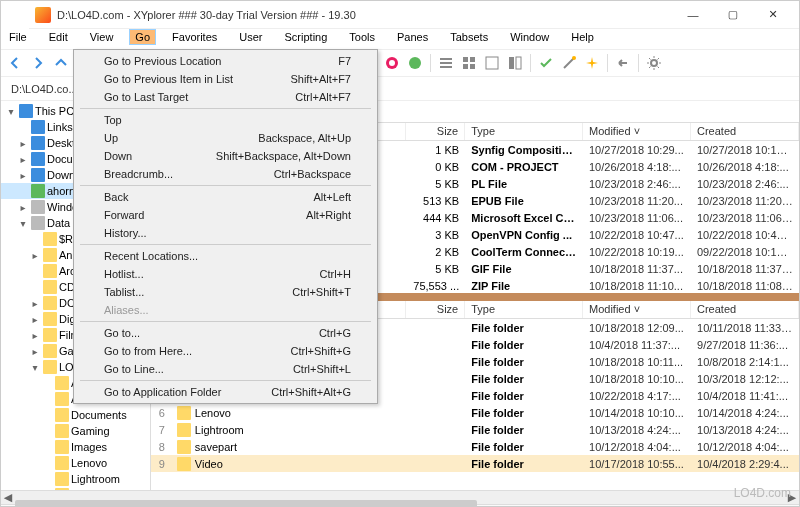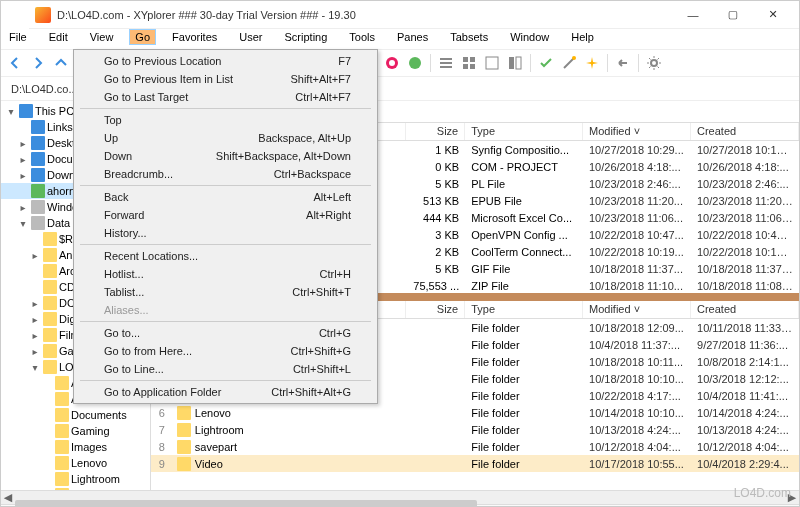--- a/index.html
+++ b/index.html
@@ -42,21 +42,21 @@
 .col.type { width:120px; }
 .col.mod { width:110px; }
 .col.cre { width:110px; }
 .rows { overflow:hidden; }
 .row { display:flex; height:17px; align-items:center; cursor:pointer; }
 .row.sel { background:#fdecc8; }
 .cell { padding:1px 6px; overflow:hidden; white-space:nowrap; text-overflow:ellipsis; }
 .cell.name { width:200px; display:flex; align-items:center; gap:4px; }
 .cell.ext { width:60px; }
 .cell.size { width:60px; text-align:right; }
-.cell.type { width:120px; }
+.cell.type { width:120px;font-weight:bold; }
 .cell.mod { width:110px; color:#333; }
 .cell.cre { width:110px; color:#333; }
 .ficon { width:14px; height:14px; background:#ffd968; border-radius:1px; flex-shrink:0; }
 .ficon.file { background:#ddd; }
 .splitter { height:8px; background:#c48b5c; cursor:ns-resize; }
 .statusbar { height:18px; border-top:1px solid #ddd; display:flex; align-items:center; padding:0 6px; gap:20px; color:#333; background:#fafafa; }
 .dropdown { position:absolute; top:48px; left:72px; width:305px; background:#f0f0f0; border:1px solid #aaa; box-shadow:2px 2px 4px rgba(0,0,0,0.2); z-index:100; padding:2px; }
 .dd-item { display:flex; justify-content:space-between; padding:3px 24px 3px 28px; cursor:pointer; color:#222; }
 .dd-item.disabled { color:#999; cursor:default; }
 .dd-sep { height:1px; background:#ccc; margin:2px 4px; }
@@ -465,21 +465,21 @@
             <div class="cell cre">10/22/2018 10:47:...</div>
           </div>
           <div class="row">
             <div class="cell name">
               <span class="ficon file"></span>
             </div>
             <div class="cell ext">stc</div>
             <div class="cell size">2 KB</div>
             <div class="cell type">CoolTerm Connect...</div>
             <div class="cell mod">10/22/2018 10:19...</div>
-            <div class="cell cre">10/22/2018 10:19:...</div>
+            <div class="cell cre">09/22/2018 10:19:...</div>
           </div>
           <div class="row">
             <div class="cell name">
               <span class="ficon file"></span>
             </div>
             <div class="cell ext">gif</div>
             <div class="cell size">5 KB</div>
             <div class="cell type">GIF File</div>
             <div class="cell mod">10/18/2018 11:37...</div>
             <div class="cell cre">10/18/2018 11:37:...</div>

